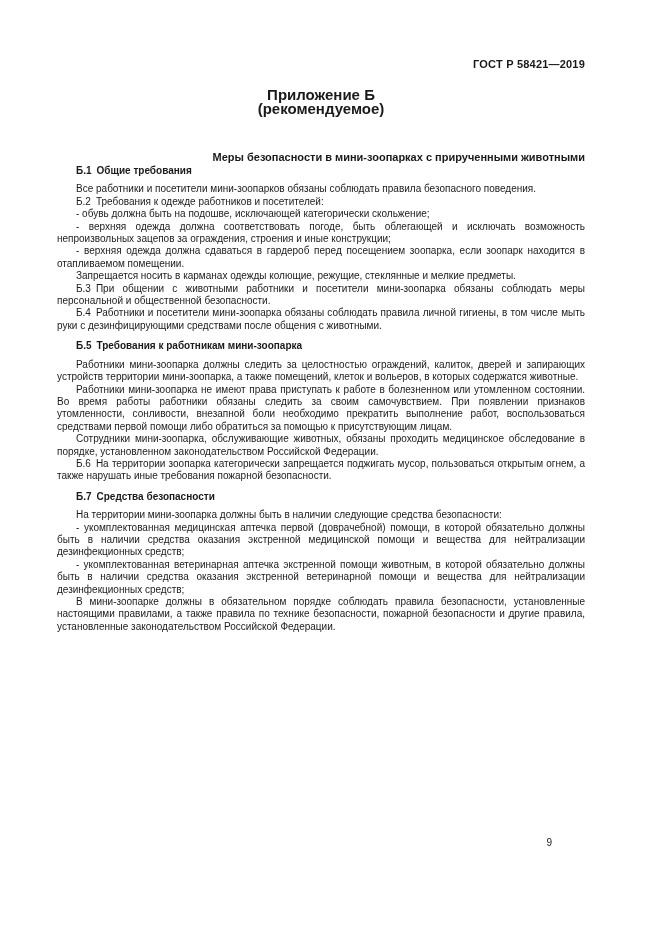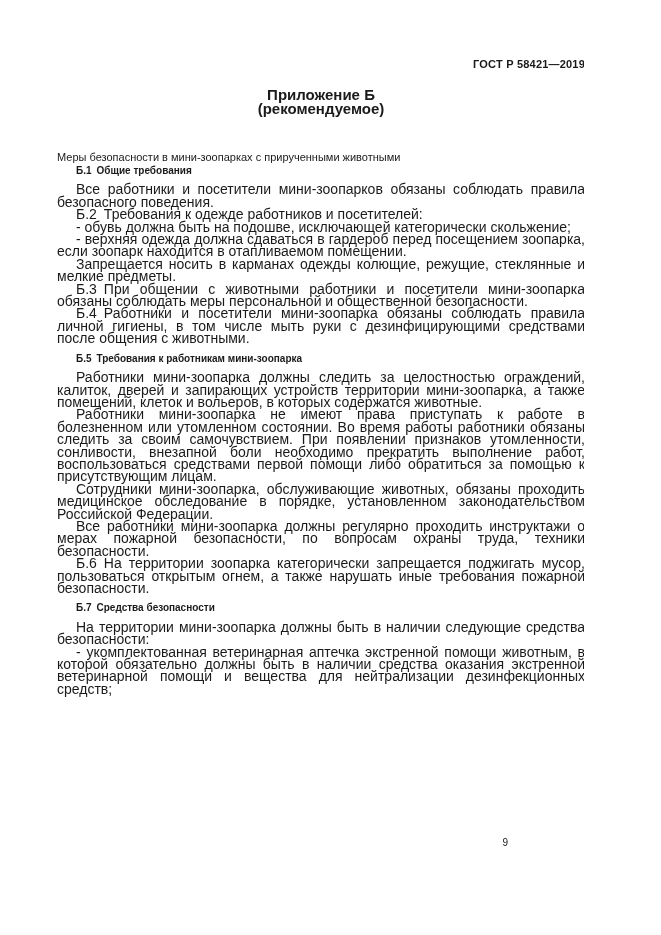--- a/index.html
+++ b/index.html
@@ -8,20 +8,21 @@
     background: #ffffff;
   }
   .page {
     position: relative;
     width: 584px;
     height: 935px;
     background: #ffffff;
     color: #1a1a1a;
     font-family: "Liberation Sans", sans-serif;
     overflow: hidden;
+    padding-left: 44px;
   }
   .content {
     position: absolute;
     left: 57px;
     top: 58px;
     width: 528px;
   }
   .std-code {
     font-size: 11px;
     font-weight: bold;
@@ -31,41 +32,41 @@
   }
   .appendix {
     margin-top: 17px;
     text-align: center;
     font-weight: bold;
     font-size: 15px;
     line-height: 13.5px;
   }
   .doc-title {
     margin: 36px 0 0 0;
-    text-align: left;
-    font-weight: normal;
+    text-align: right;
+    font-weight: bold;
     font-size: 11px;
     line-height: 13px;
   }
   .sec-heading {
     margin: 17px 0 6px 0;
     font-weight: bold;
     font-size: 10px;
     line-height: 12.4px;
     text-indent: 19px;
   }
   section .sec-heading {
     margin-top: 8px;
   }
   .doc-title + section .sec-heading {
     margin-top: 1px;
   }
   p.para {
     margin: 0;
-    font-size: 14px;
+    font-size: 10px;
     line-height: 12.4px;
     text-align: justify;
     text-indent: 19px;
   }
   .page-number {
     position: absolute;
     top: 837px;
     right: 76px;
     font-size: 10px;
     line-height: 12px;
@@ -84,37 +85,39 @@
       <div>(рекомендуемое)</div>
     </div>
 
     <div class="doc-title">Меры безопасности в мини-зоопарках с прирученными животными</div>
 
     <section>
       <div class="sec-heading">Б.1 Общие требования</div>
       <p class="para">Все работники и посетители мини-зоопарков обязаны соблюдать правила безопасного поведения.</p>
       <p class="para">Б.2 Требования к одежде работников и посетителей:</p>
       <p class="para">- обувь должна быть на подошве, исключающей категорически скольжение;</p>
+      <p class="para">- верхняя одежда должна соответствовать погоде, быть облегающей и исключать возможность непроизвольных зацепов за ограждения, строения и иные конструкции;</p>
       <p class="para">- верхняя одежда должна сдаваться в гардероб перед посещением зоопарка, если зоопарк находится в отапливаемом помещении.</p>
       <p class="para">Запрещается носить в карманах одежды колющие, режущие, стеклянные и мелкие предметы.</p>
       <p class="para">Б.3 При общении с животными работники и посетители мини-зоопарка обязаны соблюдать меры персональной и общественной безопасности.</p>
       <p class="para">Б.4 Работники и посетители мини-зоопарка обязаны соблюдать правила личной гигиены, в том числе мыть руки с дезинфицирующими средствами после общения с животными.</p>
     </section>
 
     <section>
       <div class="sec-heading">Б.5 Требования к работникам мини-зоопарка</div>
       <p class="para">Работники мини-зоопарка должны следить за целостностью ограждений, калиток, дверей и запирающих устройств территории мини-зоопарка, а также помещений, клеток и вольеров, в которых содержатся животные.</p>
       <p class="para">Работники мини-зоопарка не имеют права приступать к работе в болезненном или утомленном состоянии. Во время работы работники обязаны следить за своим самочувствием. При появлении признаков утомленности, сонливости, внезапной боли необходимо прекратить выполнение работ, воспользоваться средствами первой помощи либо обратиться за помощью к присутствующим лицам.</p>
       <p class="para">Сотрудники мини-зоопарка, обслуживающие животных, обязаны проходить медицинское обследование в порядке, установленном законодательством Российской Федерации.</p>
-      <p class="para">Все работники мини-зоопарка должны регулярно проходить инструктажи о мерах пожарной безопасности, по вопросам охраны труда, техники безопасности.</p>
       <p class="para">Б.6 На территории зоопарка категорически запрещается поджигать мусор, пользоваться открытым огнем, а также нарушать иные требования пожарной безопасности.</p>
     </section>
 
     <section>
       <div class="sec-heading">Б.7 Средства безопасности</div>
       <p class="para">На территории мини-зоопарка должны быть в наличии следующие средства безопасности:</p>
+      <p class="para">- укомплектованная медицинская аптечка первой (доврачебной) помощи, в которой обязательно должны быть в наличии средства оказания экстренной медицинской помощи и вещества для нейтрализации дезинфекционных средств;</p>
       <p class="para">- укомплектованная ветеринарная аптечка экстренной помощи животным, в которой обязательно должны быть в наличии средства оказания экстренной ветеринарной помощи и вещества для нейтрализации дезинфекционных средств;</p>
+      <p class="para">В мини-зоопарке должны в обязательном порядке соблюдать правила безопасности, установленные настоящими правилами, а также правила по технике безопасности, пожарной безопасности и другие правила, установленные законодательством Российской Федерации.</p>
     </section>
 
   </div>
 
   <div class="page-number">9</div>
 </div>
 
 </body></html>

